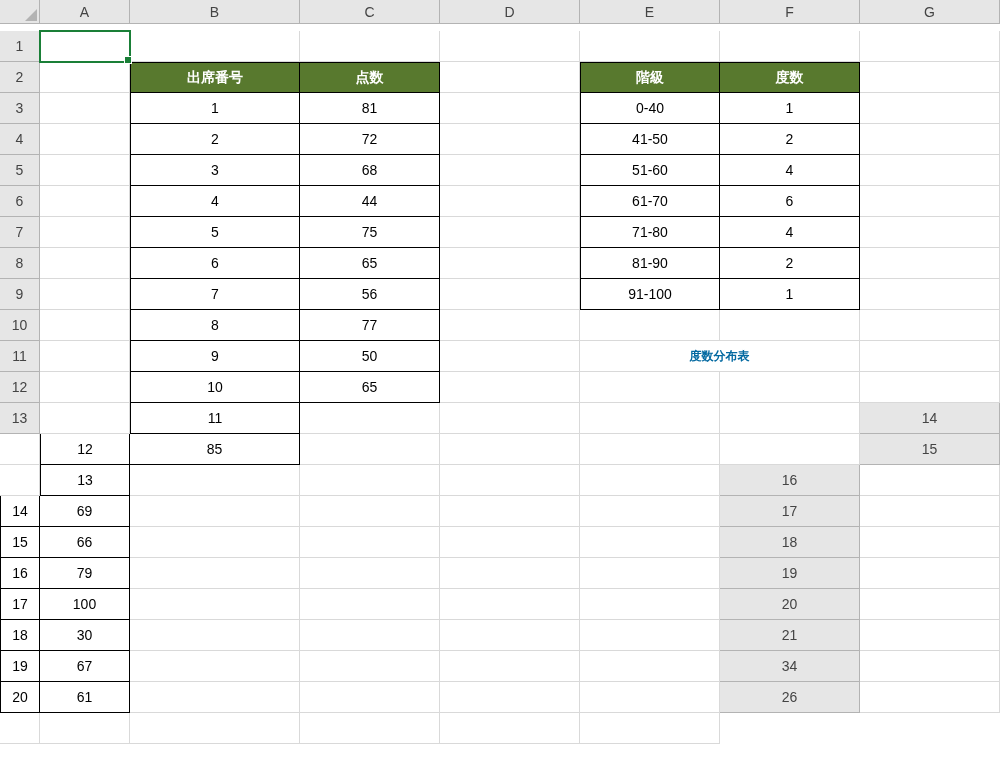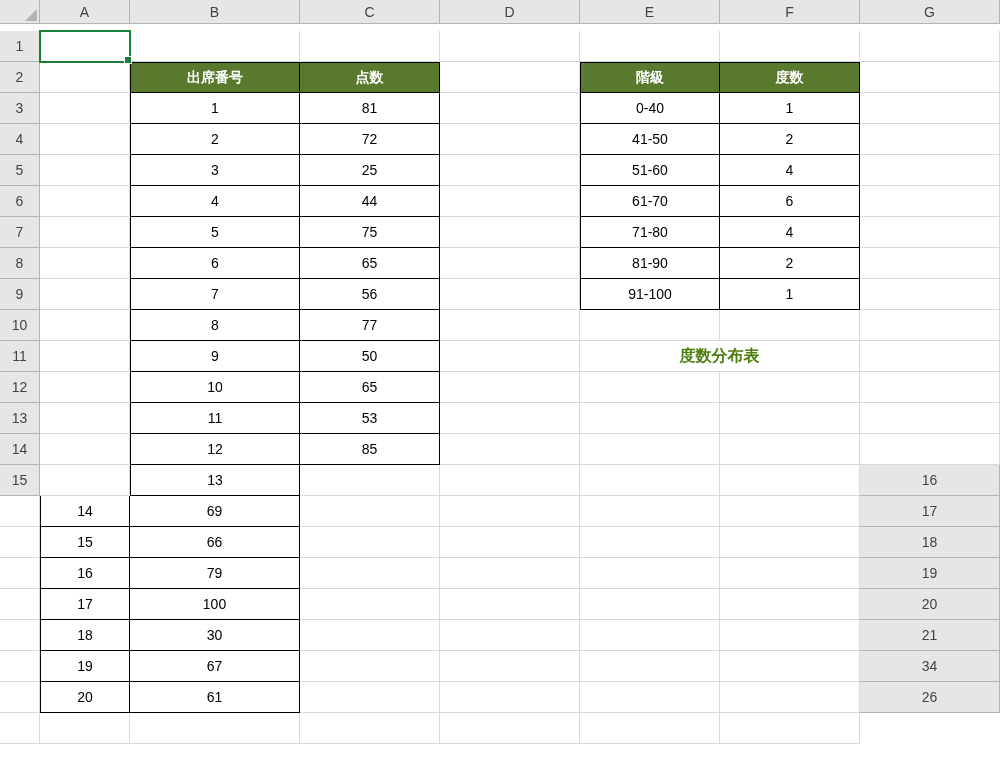--- a/index.html
+++ b/index.html
@@ -77,23 +77,23 @@
     border-bottom: 1px solid #000;
     border-top: 1px solid #000;
   }
   .th.first { border-left: 1px solid #000; }
   .bx {
     border-right: 1px solid #000;
     border-bottom: 1px solid #000;
   }
   .bx.first { border-left: 1px solid #000; }
   .redlabel {
-    color: #4d7c0f;
+    color: #0369a1;
     font-weight: bold;
-    font-size: 16px;
+    font-size: 12px;
     justify-content: center;
   }
 </style>
 </head>
 <body>
 
 <div class="sheet" id="sheet">
     <div class="corner hdr-row" style="height: 24px;">
       <svg width="12" height="12">
         <path d="M12 0 L12 12 L0 12 Z" fill="#b3b3b3"></path>
@@ -134,21 +134,21 @@
     <div class="cell"></div>
     <div class="cell bx first">2</div>
     <div class="cell bx">72</div>
     <div class="cell"></div>
     <div class="cell bx first">41-50</div>
     <div class="cell bx">2</div>
     <div class="cell"></div>
     <div class="rowhdr">5</div>
     <div class="cell"></div>
     <div class="cell bx first">3</div>
-    <div class="cell bx">25</div>
+    <div class="cell bx">68</div>
     <div class="cell"></div>
     <div class="cell bx first">51-60</div>
     <div class="cell bx">4</div>
     <div class="cell"></div>
     <div class="rowhdr">6</div>
     <div class="cell"></div>
     <div class="cell bx first">4</div>
     <div class="cell bx">44</div>
     <div class="cell"></div>
     <div class="cell bx first">61-70</div>
@@ -197,21 +197,20 @@
     <div class="cell"></div>
     <div class="cell bx first">10</div>
     <div class="cell bx">65</div>
     <div class="cell"></div>
     <div class="cell"></div>
     <div class="cell"></div>
     <div class="cell"></div>
     <div class="rowhdr">13</div>
     <div class="cell"></div>
     <div class="cell bx first">11</div>
-    <div class="cell bx">53</div>
     <div class="cell"></div>
     <div class="cell"></div>
     <div class="cell"></div>
     <div class="cell"></div>
     <div class="rowhdr">14</div>
     <div class="cell"></div>
     <div class="cell bx first">12</div>
     <div class="cell bx">85</div>
     <div class="cell"></div>
     <div class="cell"></div>

